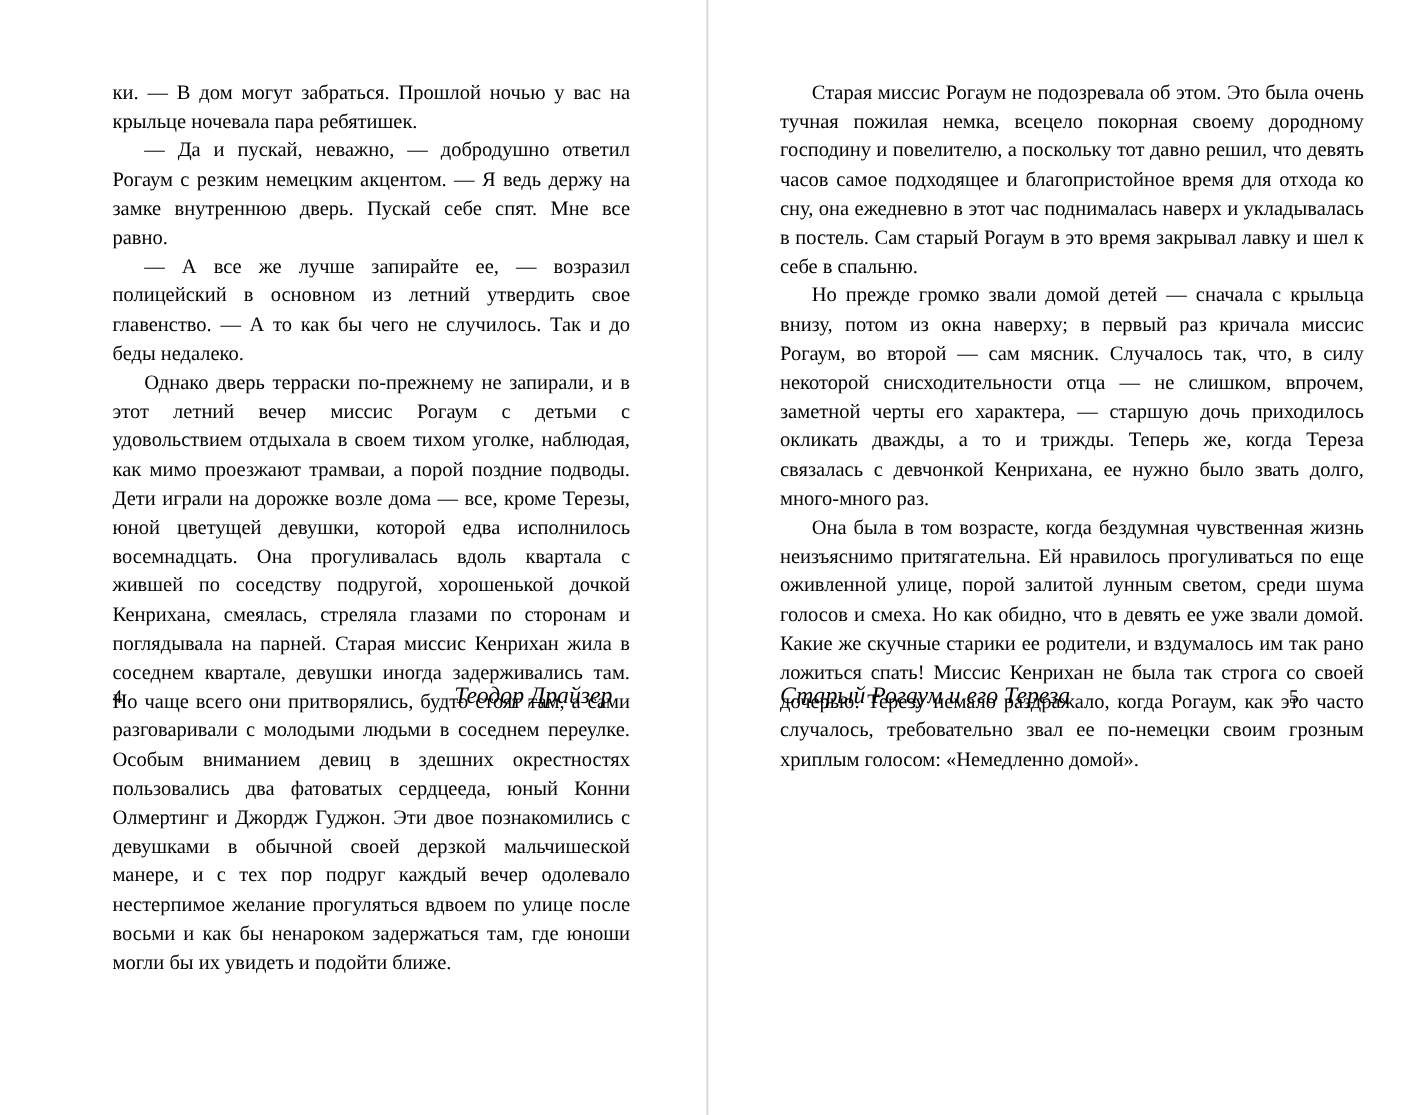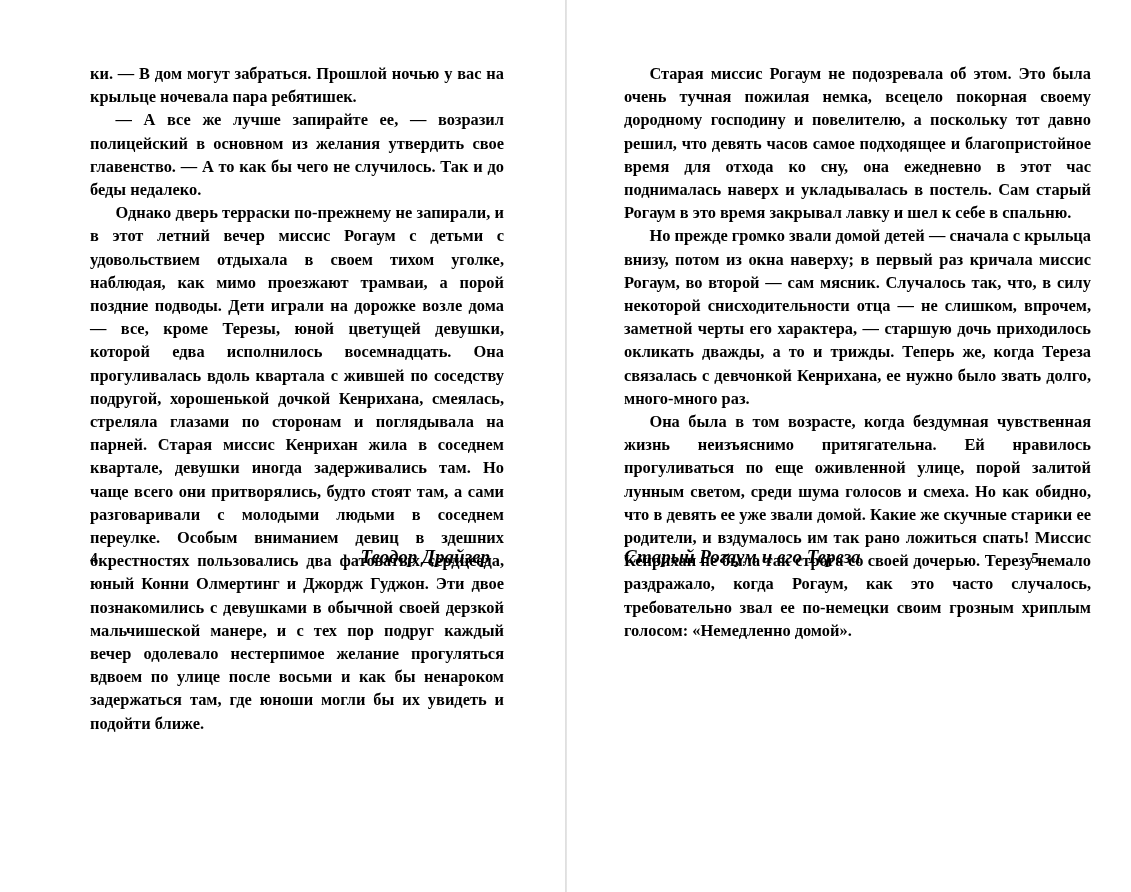--- a/index.html
+++ b/index.html
@@ -19,21 +19,20 @@
     position: absolute;
     left: 0; top: 0;
     width: 1131px;
     height: 892px;
     display: flex;
   }
   .page {
     position: relative;
     box-sizing: border-box;
     height: 640px;
-    font-weight: bold;
   }
   .page-left {
     width: 566px;
     padding: 62px 62px 0 90px;
   }
   .page-right {
     width: 565px;
     padding: 62px 40px 0 58px;
   }
   .gutter {
@@ -88,21 +87,22 @@
   .footer-right .folio { margin-left: auto; }
 </style>
 </head>
 <body>
 
 <div class="spread">
 
   <div class="page page-left">
     <div class="body-text">
       <p class="noindent">ки. — В дом могут забраться. Прошлой ночью у вас на крыльце ночевала пара ребятишек.</p>
-      <p>— А все же лучше запирайте ее, — возразил полицейский в основном из желания утвердить свое главенство. — А то как бы чего не случилось. Так и до беды недалеко.</p>
+      <p>— Да и пускай, неважно, — добродушно ответил Рогаум с резким немецким акцентом. — Я ведь держу на замке внутреннюю дверь. Пускай себе спят. Мне все равно.</p>
+      <p>— А все же лучше запирайте ее, — возразил полицейский в основном из летний утвердить свое главенство. — А то как бы чего не случилось. Так и до беды недалеко.</p>
       <p>Однако дверь терраски по-прежнему не запирали, и в этот летний вечер миссис Рогаум с детьми с удовольствием отдыхала в своем тихом уголке, наблюдая, как мимо проезжают трамваи, а порой поздние подводы. Дети играли на дорожке возле дома — все, кроме Терезы, юной цветущей девушки, которой едва исполнилось восемнадцать. Она прогуливалась вдоль квартала с жившей по соседству подругой, хорошенькой дочкой Кенрихана, смеялась, стреляла глазами по сторонам и поглядывала на парней. Старая миссис Кенрихан жила в соседнем квартале, девушки иногда задерживались там. Но чаще всего они притворялись, будто стоят там, а сами разговаривали с молодыми людьми в соседнем переулке. Особым вниманием девиц в здешних окрестностях пользовались два фатоватых сердцееда, юный Конни Олмертинг и Джордж Гуджон. Эти двое познакомились с девушками в обычной своей дерзкой мальчишеской манере, и с тех пор подруг каждый вечер одолевало нестерпимое желание прогуляться вдвоем по улице после восьми и как бы ненароком задержаться там, где юноши могли бы их увидеть и подойти ближе.</p>
     </div>
     <div class="footer footer-left">
       <span class="folio">4</span>
       <span class="running-head">Теодор Драйзер</span>
     </div>
   </div>
 
   <div class="gutter"></div>
 

